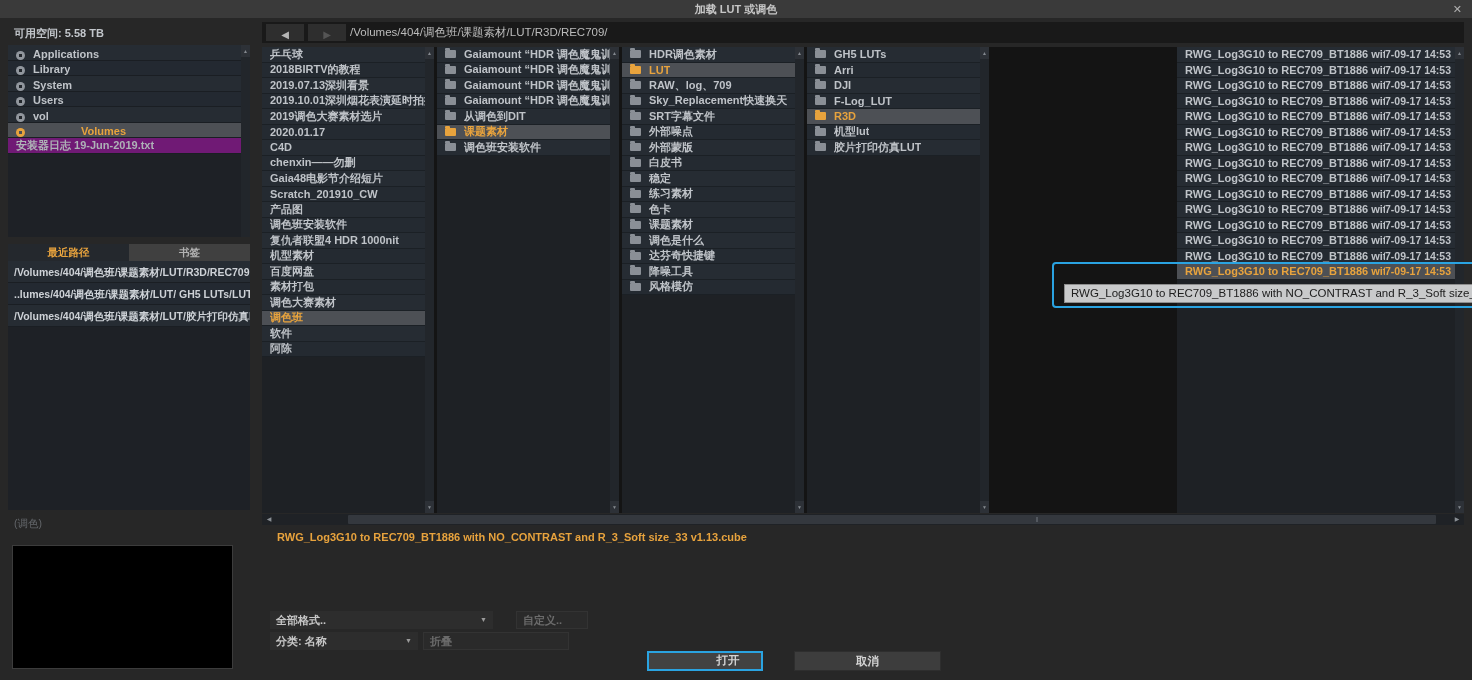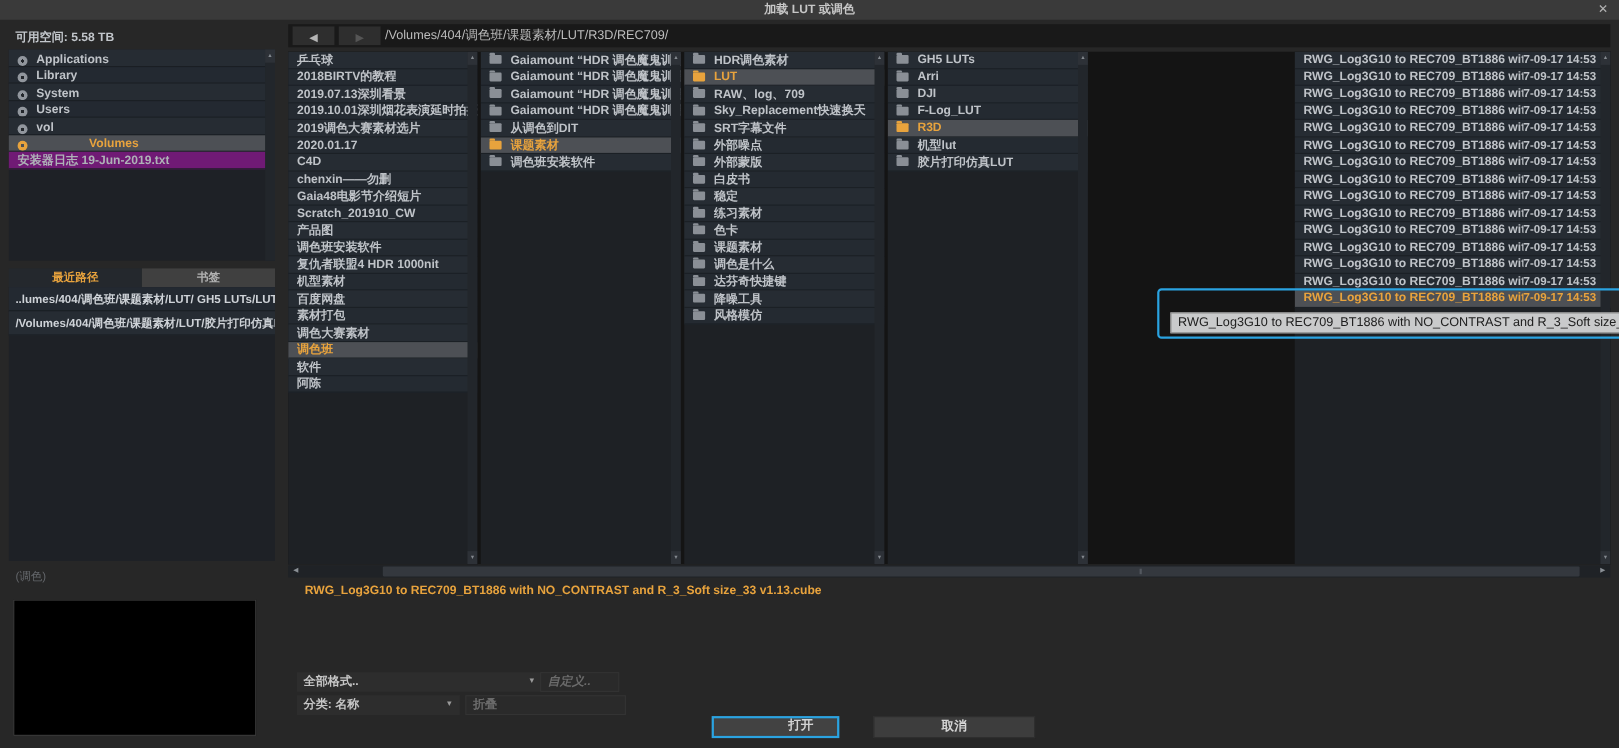--- a/index.html
+++ b/index.html
@@ -78,21 +78,21 @@
     padding-left:6px;white-space:nowrap;overflow:hidden;z-index:7;}
   
   .filename{position:absolute;left:277px;top:531px;font-size:11px;font-weight:bold;color:#e8a33d;white-space:nowrap;}
   .select{position:absolute;height:18px;background:#2d2d2d;font-size:11px;font-weight:bold;line-height:18px;
     color:#c6c6c6;padding:0 6px;box-sizing:border-box;display:flex;justify-content:space-between;align-items:center;}
   .select .dd{font-size:7px;color:#9a9a9a;}
   .select.format{left:270px;top:611px;width:223px;}
   .select.sort{left:270px;top:632px;width:148px;}
   .field{position:absolute;height:18px;background:#2a2a2a;border:1px solid #333;box-sizing:border-box;
     font-size:11px;font-weight:bold;line-height:16px;color:#6b6b6b;padding-left:6px;white-space:nowrap;overflow:hidden;}
-  .field.custom{left:491px;top:611px;width:72px;font-style:italic;}
+  .field.custom{left:516px;top:611px;width:72px;}
   .field.collapse{left:423px;top:632px;width:146px;}
   .btn{position:absolute;top:651px;height:20px;background:#3d3d3d;text-align:center;font-size:11.5px;
     font-weight:bold;color:#d4d4d4;box-sizing:border-box;line-height:18px;}
   .btn.open{left:647px;width:116px;background:#424242;border:2px solid #2aa3e1;line-height:15px;padding-left:46px;}
   .btn.cancel{left:794px;width:147px;border:1px solid #2e2e2e;}
 </style>
 </head>
 <body>
 
 <div class="titlebar">
@@ -132,20 +132,21 @@
     <div class="vscroll">
       <span class="sarrow up">▲</span>
     </div>
   </div>
 
 <div class="tabs">
   <div class="tab active">最近路径</div>
   <div class="tab">书签</div>
 </div>
 <div id="recent-list" class="panelbox">
+    <div class="rrow">/Volumes/404/调色班/课题素材/LUT/R3D/REC709</div>
     <div class="rrow alt">..lumes/404/调色班/课题素材/LUT/ GH5 LUTs/LUTs/VLogL</div>
     <div class="rrow">/Volumes/404/调色班/课题素材/LUT/胶片打印仿真LUT</div>
   </div>
 
 <div class="note">(调色)</div>
 <div class="preview"></div>
 
 <div class="navstrip">
   <div class="navbtn back">
     <span class="navarrow">◀</span>

